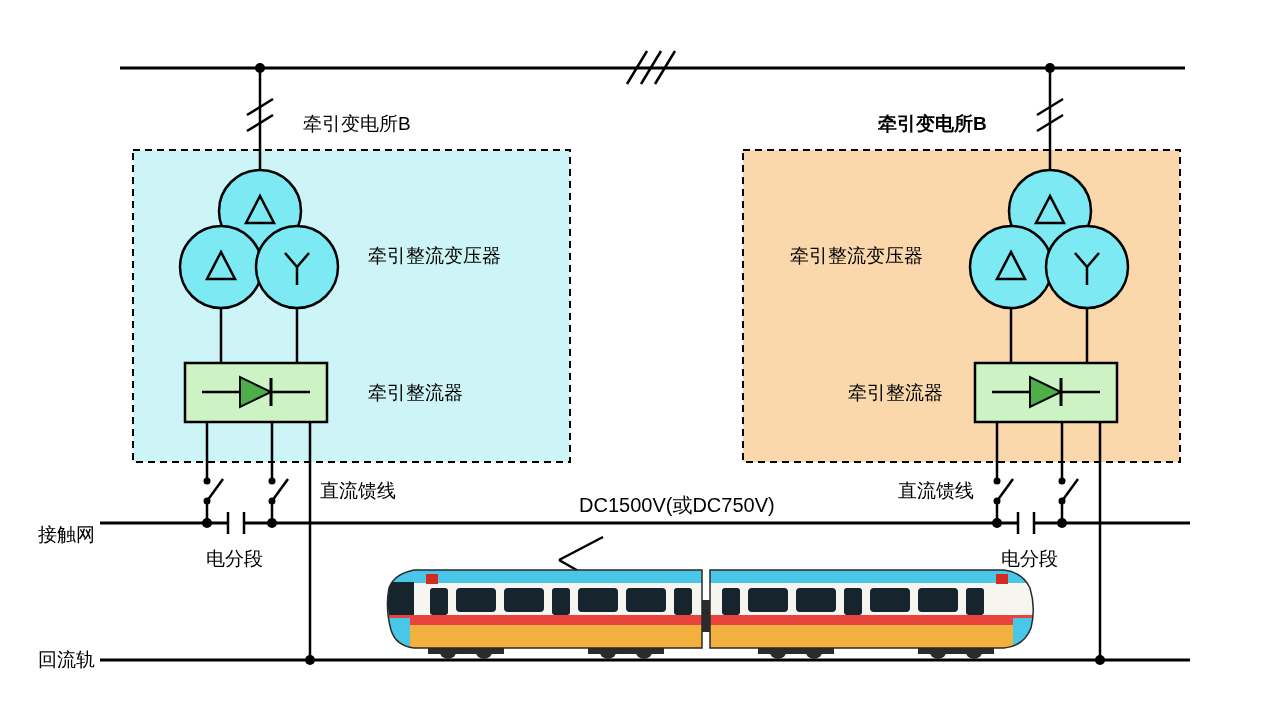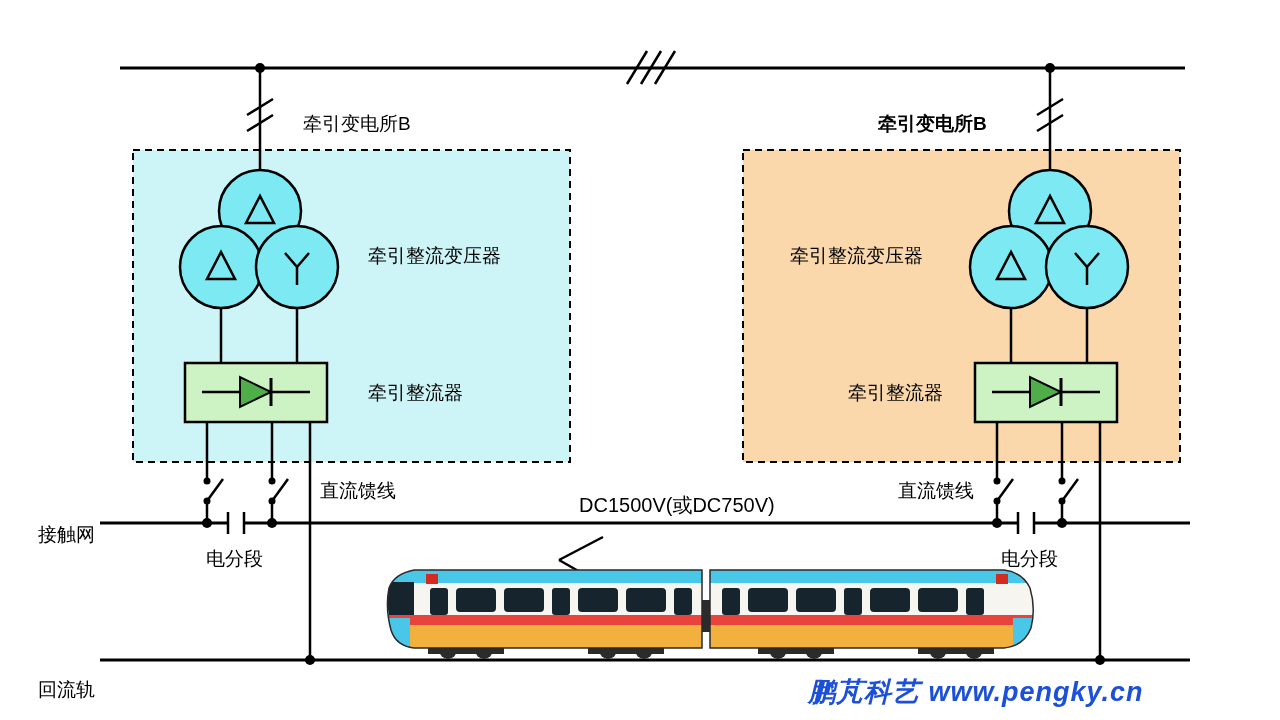--- a/index.html
+++ b/index.html
@@ -209,16 +209,15 @@
   <div class="lbl" style="left:368px;top:246px;">牵引整流变压器</div>
   <div class="lbl" style="left:790px;top:246px;">牵引整流变压器</div>
   <div class="lbl" style="left:368px;top:383px;">牵引整流器</div>
   <div class="lbl" style="left:848px;top:383px;">牵引整流器</div>
   <div class="lbl" style="left:320px;top:481px;">直流馈线</div>
   <div class="lbl" style="left:898px;top:481px;">直流馈线</div>
   <div class="lbl lbl-big" style="left:532px;top:495px;margin-left:47px;">DC1500V(或DC750V)</div>
   <div class="lbl" style="left:38px;top:525px;">接触网</div>
   <div class="lbl" style="left:206px;top:549px;">电分段</div>
   <div class="lbl" style="left:1001px;top:549px;">电分段</div>
-  <div class="lbl" style="left:38px;top:680px;">回流轨</div>
-
-  <div class="watermark" style="left:808px;top:674px;">鹏芃科艺 www.pengky.cn</div>
+  <div class="lbl" style="left:38px;top:650px;">回流轨</div>
+
 </div>
 
 </body></html>

